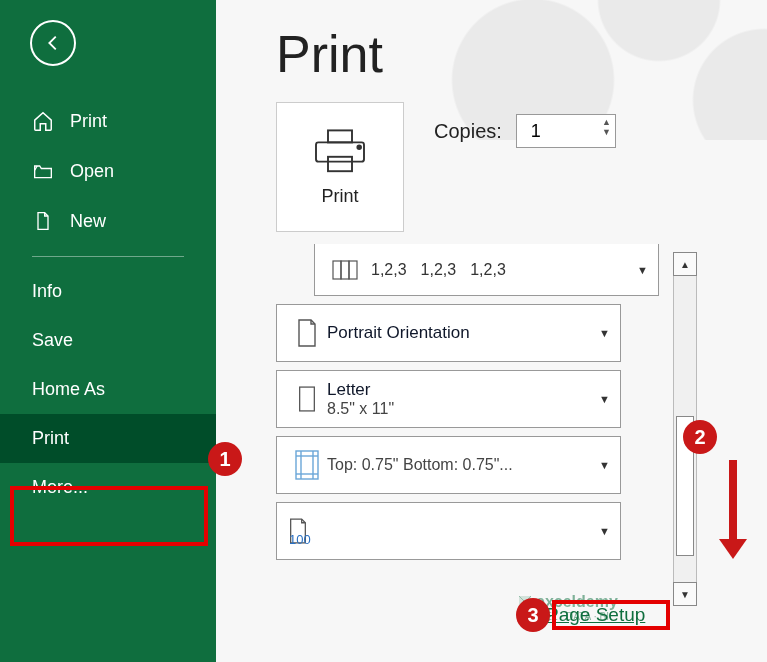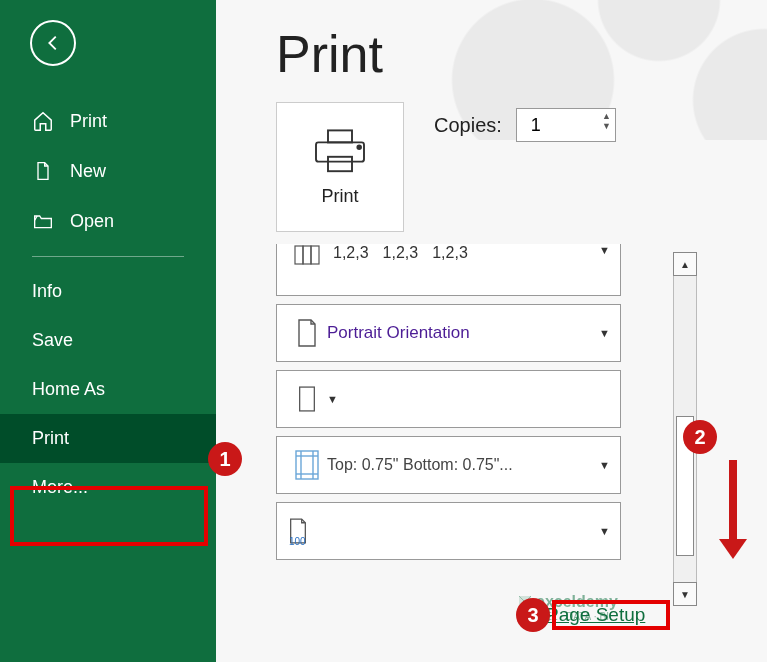--- a/index.html
+++ b/index.html
@@ -38,45 +38,46 @@
 
 .print-row { display: flex; align-items: flex-start; gap: 30px; position: relative; z-index: 1;}
 .print-btn {
   width: 128px; height: 130px; border: 1px solid #ccc; background: #fff;
   display: flex; flex-direction: column; align-items: center; justify-content: center;
   gap: 10px; cursor: pointer;
 }
 .print-btn svg { width: 60px; height: 48px; }
 .print-btn-label { font-size: 18px; color: #222; }
 
-.copies-row { display: flex; align-items: center; gap: 14px; margin-top: 6px; }
+.copies-row { display: flex; align-items: center; gap: 14px; margin-top: 12px; }
 .copies-label { font-size: 20px; color: #222; }
 .copies-input {
   width: 100px; height: 34px; border: 1px solid #999; background: #fff;
   display: flex; align-items: center; padding-left: 14px; position: relative; font-size: 18px;
 }
 .spinner { position: absolute; right: 4px; top: 3px; display: flex; flex-direction: column; gap: 1px; }
 .spinner span { font-size: 9px; line-height: 9px; color: #555; cursor: pointer; }
 
 .settings-area { margin-top: 12px; position: relative; z-index: 1; }
 .setting-row {
   width: 345px; height: 58px; border: 1px solid #999; background: #fff;
   display: flex; align-items: center; margin-bottom: 8px; padding: 0 10px 0 10px;
   cursor: pointer; position: relative;
 }
 .setting-row .row-ico { width: 40px; display: flex; justify-content: center; }
 .setting-row .row-txt { flex: 1; display: flex; flex-direction: column; justify-content: center; }
-.setting-row .row-main { font-size: 17px; color: #4c1d95; }
+.setting-row .row-main { font-size: 17px; color: #0f172a; }
 .setting-row .row-sub { font-size: 16px; color: #444; white-space: nowrap; overflow: hidden; text-overflow: ellipsis; max-width: 230px; }
 .setting-row .dd-arrow { font-size: 11px; color: #333; }
 
 .collated-partial {
   width: 345px; height: 52px; border: 1px solid #999; background: #fff;
-  display: flex; align-items: flex-start; padding: 0 10px 0 10px; margin-bottom: 8px; cursor: pointer;
+  display: flex; align-items: center; padding: 0 10px 0 10px; margin-bottom: 8px; cursor: pointer;
   border-top: none;
+  margin-left: 38px;
 }
 .collated-partial .row-ico { width: 40px; display: flex; justify-content:center; align-items:center;}
 .collated-partial .row-txt { flex:1; display:flex; gap: 14px; font-size: 16px; color:#333; padding-left:6px;}
 .collated-partial .dd-arrow { font-size: 11px; color: #333; }
 
 .scrollbar {
   position: absolute; right: 70px; top: 252px; width: 24px; height: 354px;
   display: flex; flex-direction: column; align-items: center;
 }
 .sb-box { width: 24px; height: 24px; border: 1px solid #888; background: #fafafa; display: flex; align-items: center; justify-content: center; font-size: 10px; color:#333; cursor: pointer;}
@@ -122,35 +123,35 @@
   <div class="nav-item">
     <span class="ico">
       <svg viewBox="0 0 24 24" width="22" height="22" fill="none" stroke="#fff" stroke-width="1.6">
           <path d="M3 11l9-8 9 8v10a1 1 0 0 1-1 1h-5v-7h-6v7H4a1 1 0 0 1-1-1z"></path>
         </svg>
     </span>
     <span>Print</span>
   </div>
   <div class="nav-item">
     <span class="ico">
+      <svg viewBox="0 0 24 24" width="22" height="20" fill="none" stroke="#fff" stroke-width="1.6">
+          <path d="M2 6h6l2 3h12v11H2z"></path>
+          <path d="M2 11l3-5"></path>
+        </svg>
+    </span>
+    <span>Open</span>
+  </div>
+  <div class="nav-item">
+    <span class="ico">
       <svg viewBox="0 0 24 24" width="20" height="20" fill="none" stroke="#fff" stroke-width="1.6">
           <path d="M6 2h8l4 4v16H6z"></path>
           <path d="M14 2v4h4"></path>
         </svg>
     </span>
     <span>New</span>
-  </div>
-  <div class="nav-item">
-    <span class="ico">
-      <svg viewBox="0 0 24 24" width="22" height="20" fill="none" stroke="#fff" stroke-width="1.6">
-          <path d="M2 6h6l2 3h12v11H2z"></path>
-          <path d="M2 11l3-5"></path>
-        </svg>
-    </span>
-    <span>Open</span>
   </div>
 
   <div class="divider"></div>
 
   <div class="submenu">
     <div class="nav-item">
       <span>Info</span>
     </div>
     <div class="nav-item">
       <span>Save</span>
@@ -223,20 +224,24 @@
       </span>
       <span class="dd-arrow">▼</span>
     </div>
 
     <div class="setting-row">
       <span class="row-ico">
         <svg viewBox="0 0 24 30" width="22" height="28" fill="none" stroke="#555" stroke-width="1.4">
             <rect x="4" y="2" width="16" height="26"></rect>
           </svg>
       </span>
+      <span class="row-txt">
+        <span class="row-main">Letter</span>
+        <span class="row-sub">8.5" x 11"</span>
+      </span>
       <span class="dd-arrow">▼</span>
     </div>
 
     <div class="setting-row">
       <span class="row-ico">
         <svg viewBox="0 0 26 32" width="26" height="32" fill="none" stroke="#6aa6d8" stroke-width="1.4">
           <rect x="2" y="2" width="22" height="28"></rect>
           <line x1="7" y1="2" x2="7" y2="30"></line>
             <line x1="19" y1="2" x2="19" y2="30"></line>
           <line x1="2" y1="7" x2="24" y2="7"></line>
@@ -248,21 +253,21 @@
       </span>
       <span class="dd-arrow">▼</span>
     </div>
 
     <div class="setting-row">
       <span class="row-ico" style="flex-direction:column;position:relative;">
         <svg viewBox="0 0 24 30" width="22" height="28" fill="none" stroke="#555" stroke-width="1.4">
             <path d="M4 2h12l4 4v22H4z"></path>
             <path d="M16 2v4h4"></path>
           </svg>
-        <span style="position:absolute;bottom:-2px;left:2px;font-size:10px;color:#2a70c2;margin-top:12px;">100</span>
+        <span style="position:absolute;bottom:-2px;left:2px;font-size:13px;color:#2a70c2;margin-top:12px;">100</span>
       </span>
       <span class="row-txt">
       </span>
       <span class="dd-arrow">▼</span>
     </div>
 
   </div>
 
   <div class="watermark">
     <span class="wm-top">

